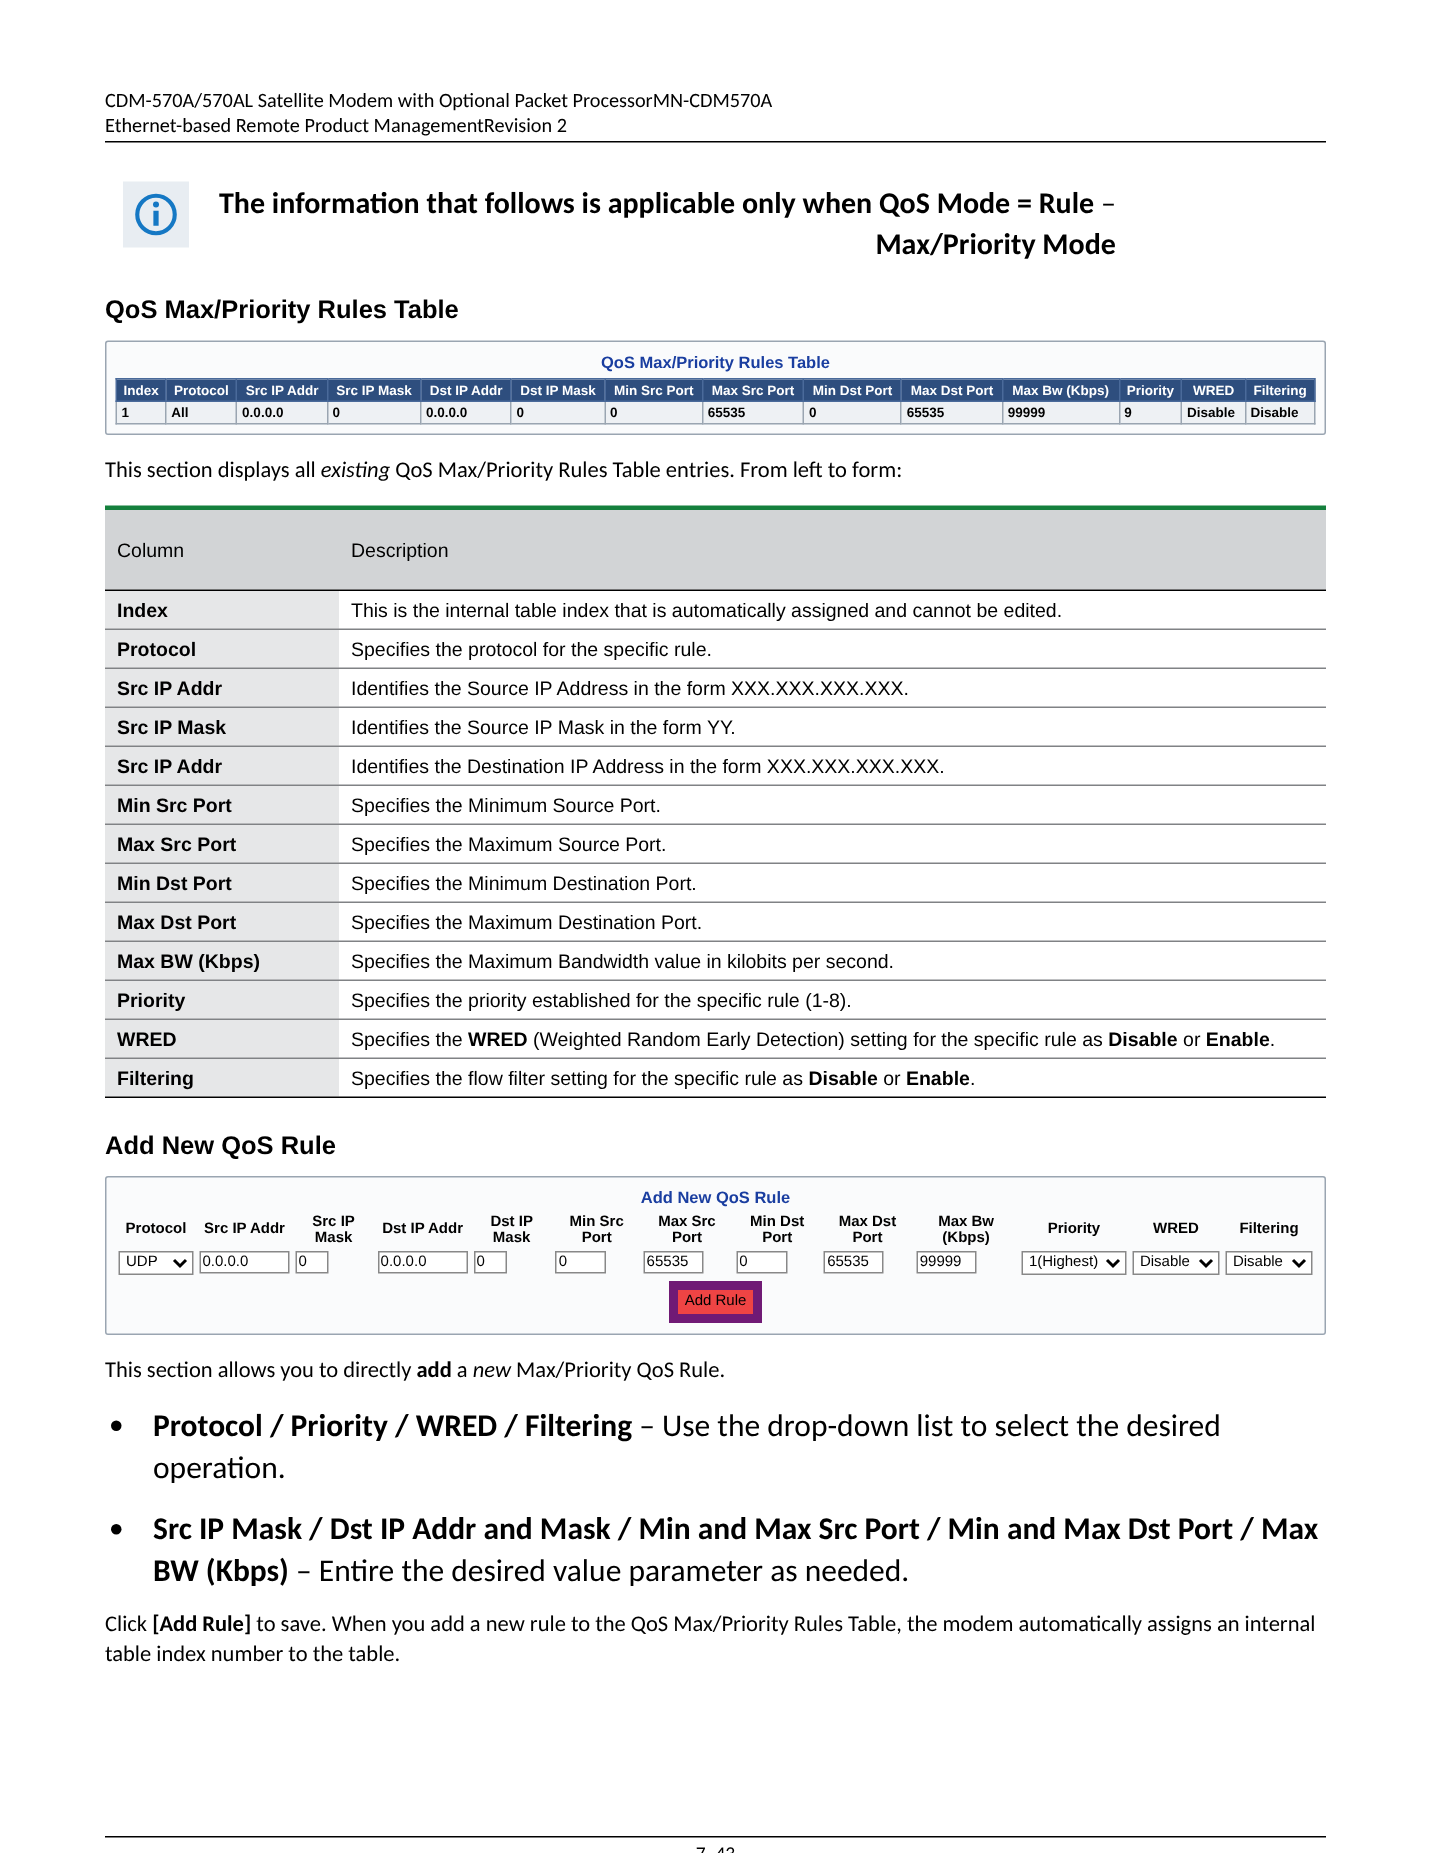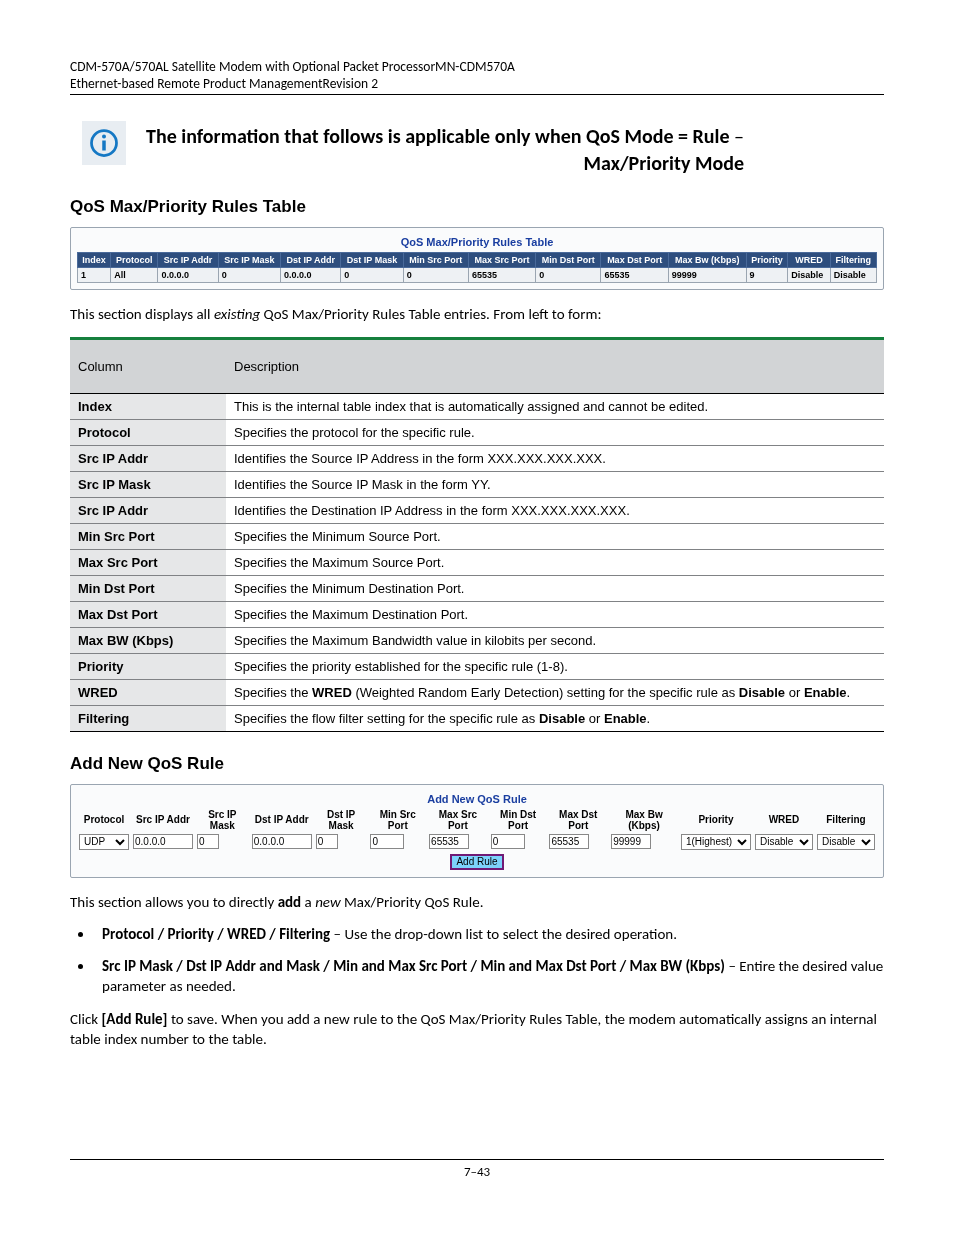--- a/index.html
+++ b/index.html
@@ -55,22 +55,22 @@
   table.inner-form td { border: none; background: transparent; padding: 1px 2px; }
   .txt-input {
     font-family: Arial; font-size: 10px; border: 1px solid #888;
     background: #fff; padding: 0 1px; box-sizing: border-box; height: 15px;
   }
   .sel-input {
     font-family: Arial; font-size: 10px; border: 1px solid #888;
     background: #fff; padding: 0; height: 16px;
   }
   .btn-mini {
-    font-family: Arial; font-size: 10px; border: 2px solid #701a75;
-    background: #7dd3fc; padding: 0 4px; height: 16px;
+    font-family: Arial; font-size: 10px; border: 6px solid #701a75;
+    background: #ef4444; padding: 0 4px; height: 28px;
   }
 
   .body-p { font-size: 15px; line-height: 1.35; margin: 10px 0 12px 0; }
   em, .italic { font-style: italic; }
 
   
   table.coldesc {
     width: 100%; border-collapse: collapse; font-family: Arial, sans-serif;
     font-size: 13px;
   }
@@ -82,21 +82,21 @@
   table.coldesc td {
     border-top: 1px solid #808285; border-bottom: 1px solid #808285;
     padding: 5px 8px; vertical-align: top;
   }
   table.coldesc td.key {
     font-weight: bold; background: #e6e7e8; width: 140px;
   }
   table.coldesc tr:last-child td { border-bottom: 1px solid #000; }
 
   ul.bullets { margin: 8px 0 8px 24px; padding: 0; }
-  ul.bullets li { font-size: 15px; line-height: 1.35; margin-bottom: 12px; padding-left: 8px; }
+  ul.bullets li { font-size: 21px; line-height: 1.35; margin-bottom: 12px; padding-left: 8px; }
 
   .footer {
     border-top: 1px solid #000; margin-top: 110px;
     text-align: center; font-size: 13px; padding-top: 4px;
   }
 </style>
 </head>
 <body>
 
 <div class="header-block">

